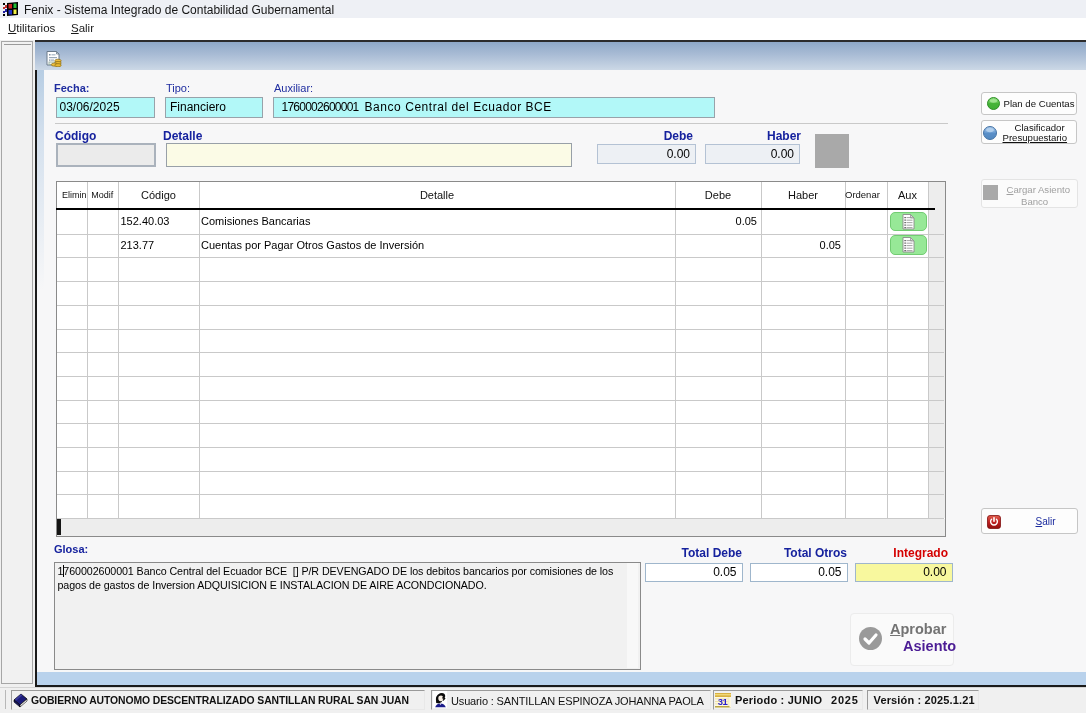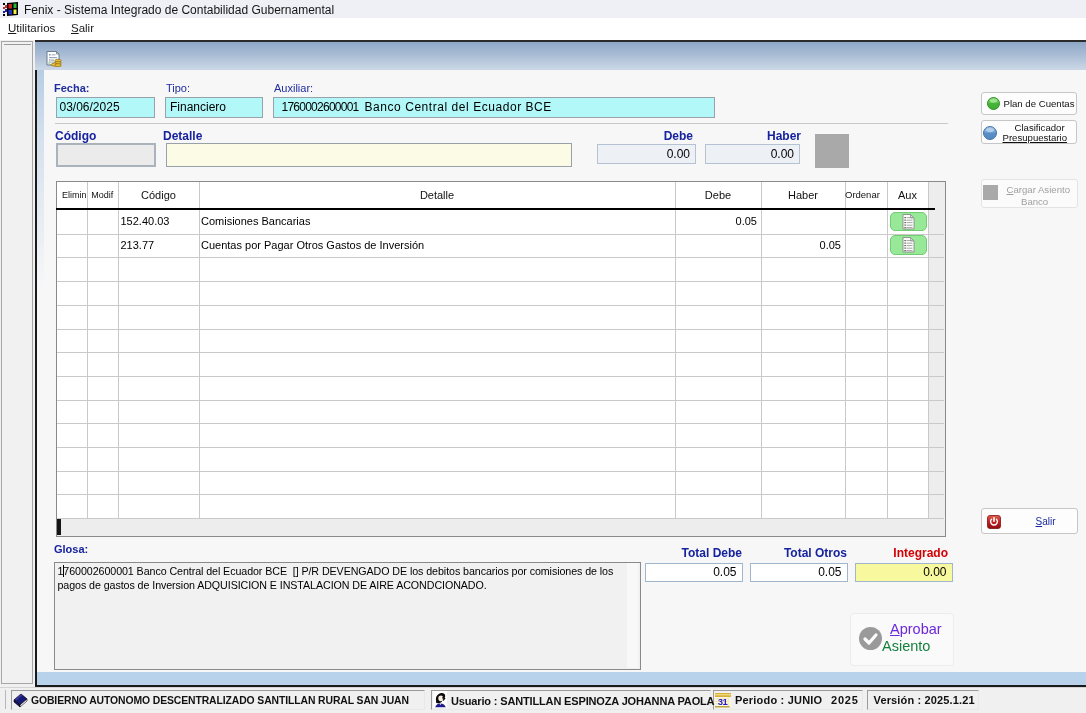--- a/index.html
+++ b/index.html
@@ -155,22 +155,22 @@
 <div class="abs" style="left:750px;top:562.5px;width:97.5px;height:19px;background:#ffffff;border:1px solid #9fb6cc;box-sizing:border-box;font-size:12px;text-align:right;line-height:17px;padding-right:5px;">0.05</div>
 <div class="abs" style="left:855px;top:562.5px;width:97.5px;height:19px;background:#f8f89e;border:1px solid #9fb6cc;box-sizing:border-box;font-size:12px;text-align:right;line-height:17px;padding-right:5px;">0.00</div>
 
 <div class="abs" style="left:850px;top:613px;width:104px;height:53px;background:#fafafa;border:1px solid #ececec;border-radius:4px;box-sizing:border-box;"></div>
 <div class="abs" style="left:858px;top:626px;">
 <svg width="25" height="25" viewBox="0 0 25 25">
   <circle cx="12.5" cy="12.5" r="11.5" fill="#9a9a9a"></circle>
   <path d="M7 13 L11 17 L18 9" stroke="#fff" stroke-width="3.2" fill="none" stroke-linecap="round" stroke-linejoin="round"></path>
 </svg>
 </div>
-<div class="abs nw" style="left:890px;top:621px;font-size:14.5px;color:#6d28d9;"><span style="text-decoration:underline;">A</span>probar</div>
-<div class="abs nw" style="left:882px;top:638px;font-size:14.5px;color:#15803d;">Asiento</div>
+<div class="abs nw" style="left:890px;top:621px;font-size:14.5px;color:#737373;font-weight:bold;"><span style="text-decoration:underline;">A</span>probar</div>
+<div class="abs nw" style="left:903px;top:638px;font-size:14.5px;color:#4c1d95;font-weight:bold;">Asiento</div>
 
 <div class="abs" style="left:0;top:686.5px;width:1086px;height:26.5px;background:#f0f0f0;border-top:1px solid #d4d4d4;box-sizing:border-box;"></div>
 <div class="abs" style="left:5px;top:690px;width:1px;height:19px;background:#b8b8b8;"></div>
 <div class="abs" style="left:11px;top:689.5px;width:414px;height:20px;border:1px solid;border-color:#9a9a9a #e8e8e8 #e8e8e8 #9a9a9a;box-sizing:border-box;"></div>
 <div class="abs" style="left:431px;top:689.5px;width:280px;height:20px;border:1px solid;border-color:#9a9a9a #e8e8e8 #e8e8e8 #9a9a9a;box-sizing:border-box;"></div>
 <div class="abs" style="left:713px;top:689.5px;width:150px;height:20px;border:1px solid;border-color:#9a9a9a #e8e8e8 #e8e8e8 #9a9a9a;box-sizing:border-box;"></div>
 <div class="abs" style="left:866.5px;top:689.5px;width:112px;height:20px;border:1px solid;border-color:#9a9a9a #e8e8e8 #e8e8e8 #9a9a9a;box-sizing:border-box;"></div>
 
 <div class="abs" style="left:12.5px;top:691.5px;">
 <svg width="15" height="16" viewBox="0 0 15 16">
@@ -185,21 +185,21 @@
 <div class="abs" style="left:433px;top:691px;width:14px;height:17px;background:#fff;"></div>
 <div class="abs" style="left:433.5px;top:691.5px;">
 <svg width="13" height="16" viewBox="0 0 13 16">
   <path d="M2.2 11 Q0.6 3.4 6 1.3 Q10.8 0.2 11.3 4.2 L10.6 5.2 L11.5 6.6 L9.6 8.8 L8.2 8.2 Q8.4 10.2 6.2 10.8 L5.8 11.4 Z" fill="#0a0a0a"></path>
   <path d="M4.8 4.2 Q8.2 2.6 9.4 5.2 Q10 7.6 8 9 Q5.6 10 4.6 8 Q3.8 5.6 4.8 4.2 Z" fill="#f6ede2"></path>
   <path d="M8.8 4.6 l1.6 0.8 l-1 1.6 l-1.3-0.7 Z" fill="#0a0a0a"></path>
   <path d="M1.2 15.2 Q2.2 11.6 6.3 11.4 Q10.6 11.6 11.8 15.2 Z" fill="#1c1c8a"></path>
   <path d="M5.2 11.6 L6.4 13 L7.6 11.5 Z" fill="#e8e8f0"></path>
 </svg>
 </div>
-<div class="abs nw" style="left:451px;top:694.5px;font-size:11px;letter-spacing:-0.15px;font-weight:bold;color:#111;">Usuario : SANTILLAN ESPINOZA JOHANNA PAOLA</div>
+<div class="abs nw" style="left:451px;top:694.5px;font-size:11px;letter-spacing:-0.15px;font-weight:normal;color:#111;">Usuario : SANTILLAN ESPINOZA JOHANNA PAOLA</div>
 
 <div class="abs" style="left:714.5px;top:692.5px;">
 <svg width="16" height="15" viewBox="0 0 16 15">
   <rect x="0" y="0" width="16" height="15" fill="#fdf8e2"></rect>
   <rect x="0" y="0" width="16" height="4" fill="#d8b040"></rect>
   <rect x="0" y="1" width="16" height="1.4" fill="#f0d878"></rect>
   <g fill="#ecdc9a">
         <rect x="0" y="5.5" width="16" height="0.8"></rect>
         <rect x="0" y="8" width="16" height="0.8"></rect>
         <rect x="0" y="10.5" width="16" height="0.8"></rect>

